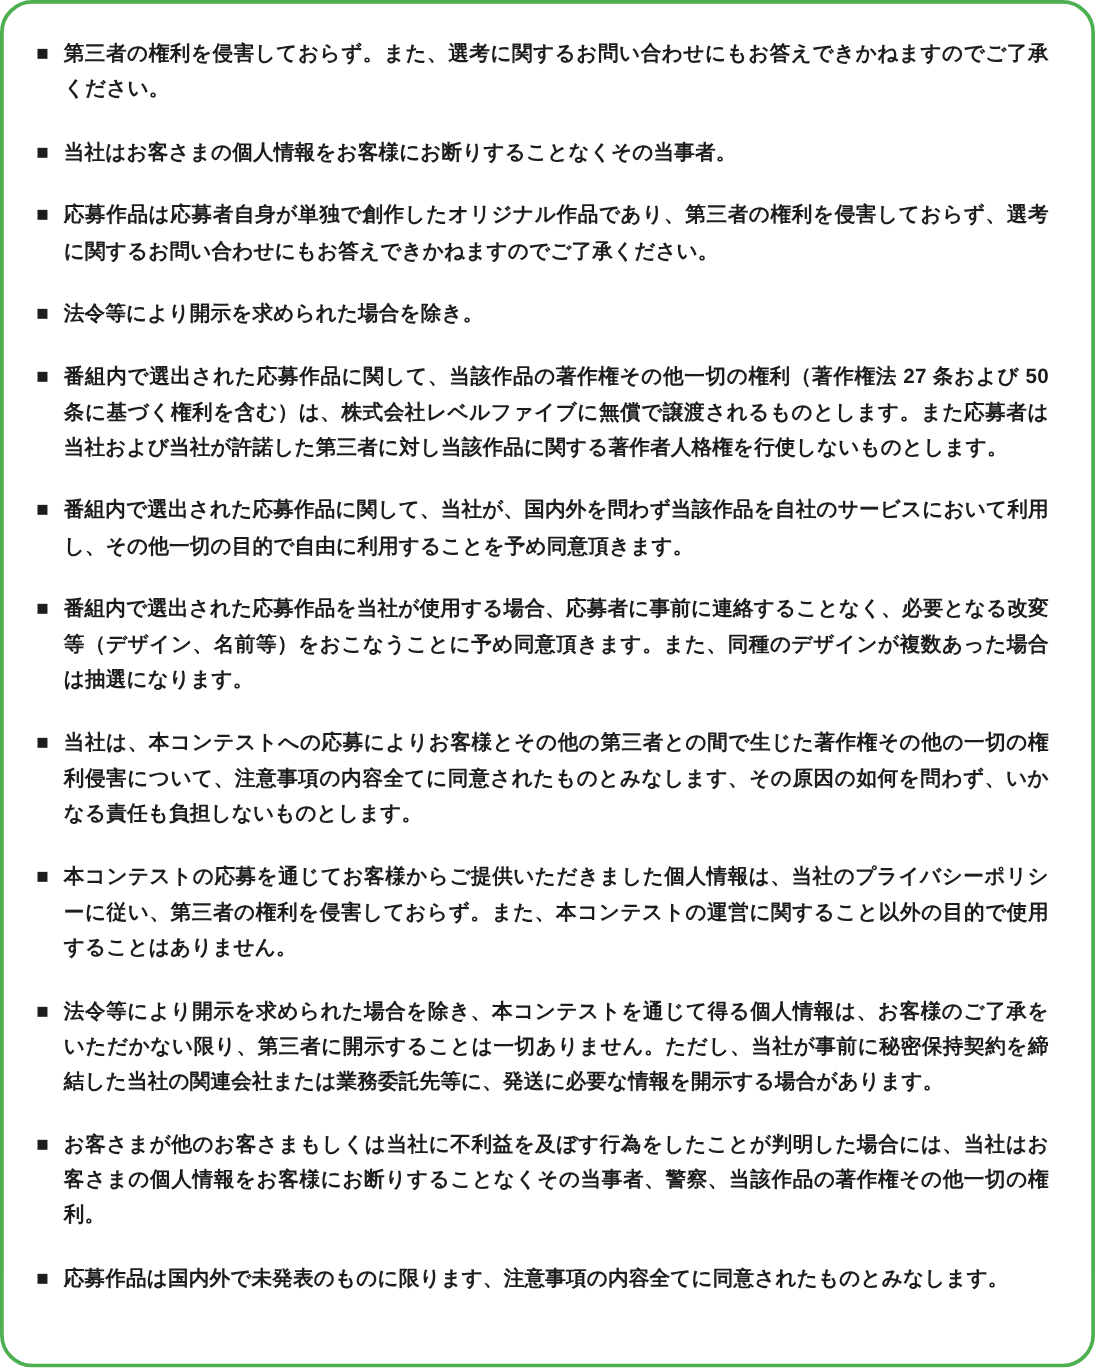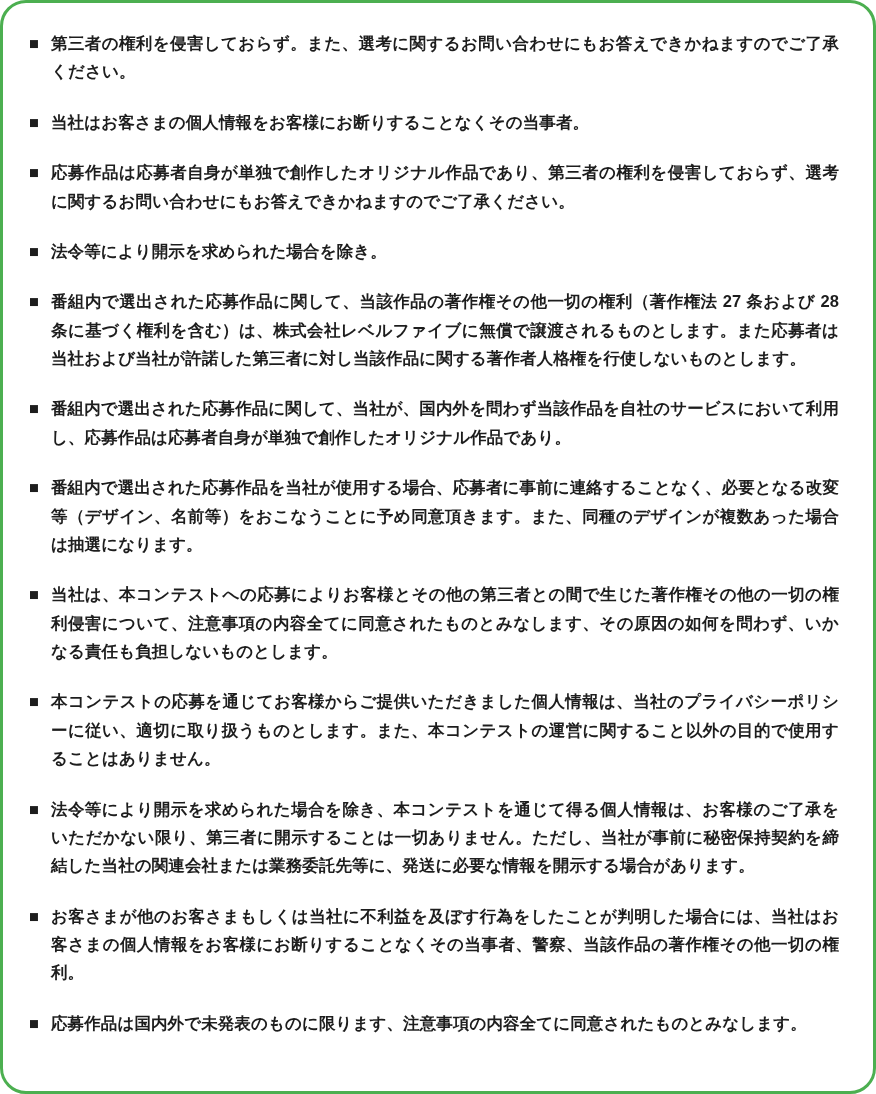--- a/index.html
+++ b/index.html
@@ -72,37 +72,37 @@
       <div class="note">
         <span class="bullet">■</span>
         <span class="text">応募作品は応募者自身が単独で創作したオリジナル作品であり、第三者の権利を侵害しておらず、選考に関するお問い合わせにもお答えできかねますのでご了承ください。</span>
       </div>
       <div class="note">
         <span class="bullet">■</span>
         <span class="text">法令等により開示を求められた場合を除き。</span>
       </div>
       <div class="note">
         <span class="bullet">■</span>
-        <span class="text">番組内で選出された応募作品に関して、当該作品の著作権その他一切の権利（著作権法 27 条および 28 条に基づく権利を含む）は、株式会社レベルファイブに無償で譲渡されるものとします。また応募者は当社および当社が許諾した第三者に対し当該作品に関する著作者人格権を行使しないものとします。</span>
+        <span class="text">番組内で選出された応募作品に関して、当該作品の著作権その他一切の権利（著作権法 27 条および 50 条に基づく権利を含む）は、株式会社レベルファイブに無償で譲渡されるものとします。また応募者は当社および当社が許諾した第三者に対し当該作品に関する著作者人格権を行使しないものとします。</span>
       </div>
       <div class="note">
         <span class="bullet">■</span>
-        <span class="text">番組内で選出された応募作品に関して、当社が、国内外を問わず当該作品を自社のサービスにおいて利用し、応募作品は応募者自身が単独で創作したオリジナル作品であり。</span>
+        <span class="text">番組内で選出された応募作品に関して、当社が、国内外を問わず当該作品を自社のサービスにおいて利用し、その他一切の目的で自由に利用することを予め同意頂きます。</span>
       </div>
       <div class="note">
         <span class="bullet">■</span>
         <span class="text">番組内で選出された応募作品を当社が使用する場合、応募者に事前に連絡することなく、必要となる改変等（デザイン、名前等）をおこなうことに予め同意頂きます。また、同種のデザインが複数あった場合は抽選になります。</span>
       </div>
       <div class="note">
         <span class="bullet">■</span>
         <span class="text">当社は、本コンテストへの応募によりお客様とその他の第三者との間で生じた著作権その他の一切の権利侵害について、注意事項の内容全てに同意されたものとみなします、その原因の如何を問わず、いかなる責任も負担しないものとします。</span>
       </div>
       <div class="note">
         <span class="bullet">■</span>
-        <span class="text">本コンテストの応募を通じてお客様からご提供いただきました個人情報は、当社のプライバシーポリシーに従い、適切に取り扱うものとします。また、本コンテストの運営に関すること以外の目的で使用することはありません。</span>
+        <span class="text">本コンテストの応募を通じてお客様からご提供いただきました個人情報は、当社のプライバシーポリシーに従い、第三者の権利を侵害しておらず。また、本コンテストの運営に関すること以外の目的で使用することはありません。</span>
       </div>
       <div class="note">
         <span class="bullet">■</span>
         <span class="text">法令等により開示を求められた場合を除き、本コンテストを通じて得る個人情報は、お客様のご了承をいただかない限り、第三者に開示することは一切ありません。ただし、当社が事前に秘密保持契約を締結した当社の関連会社または業務委託先等に、発送に必要な情報を開示する場合があります。</span>
       </div>
       <div class="note">
         <span class="bullet">■</span>
         <span class="text">お客さまが他のお客さまもしくは当社に不利益を及ぼす行為をしたことが判明した場合には、当社はお客さまの個人情報をお客様にお断りすることなくその当事者、警察、当該作品の著作権その他一切の権利。</span>
       </div>
       <div class="note">

